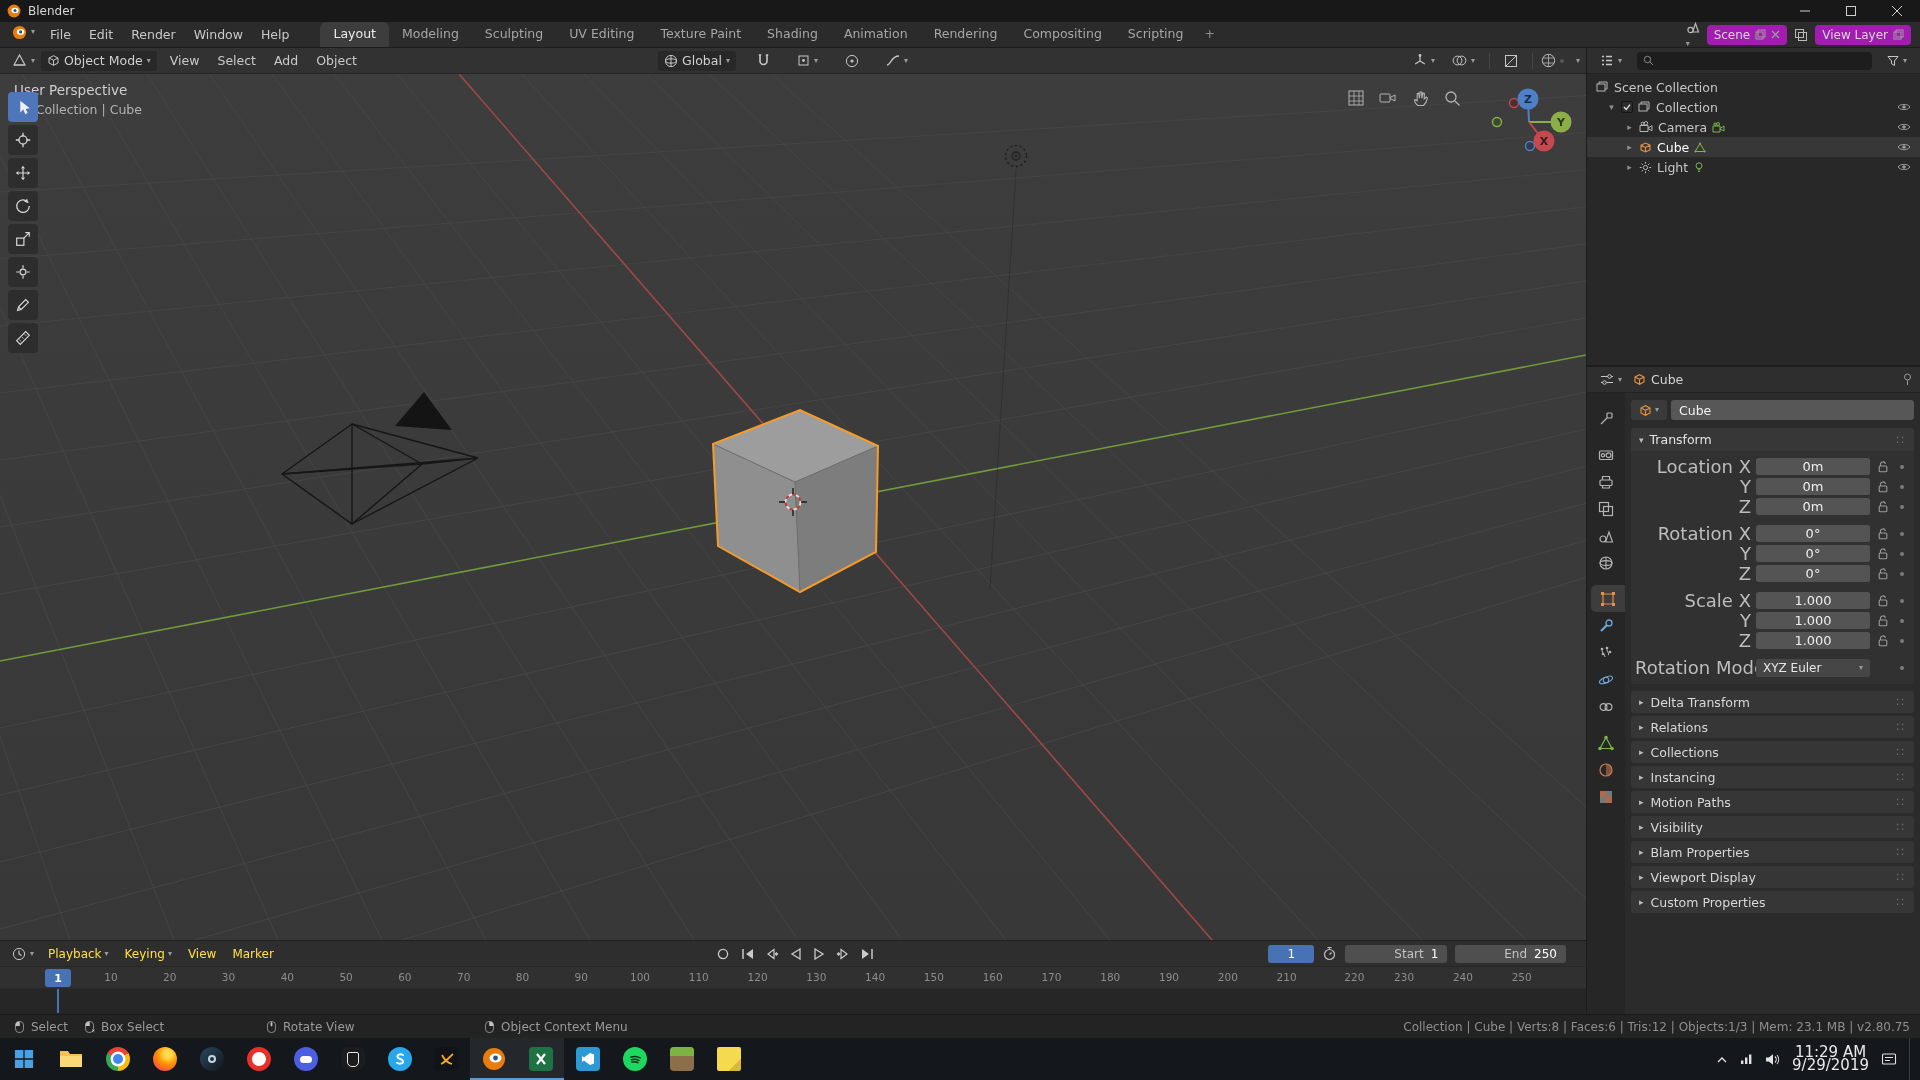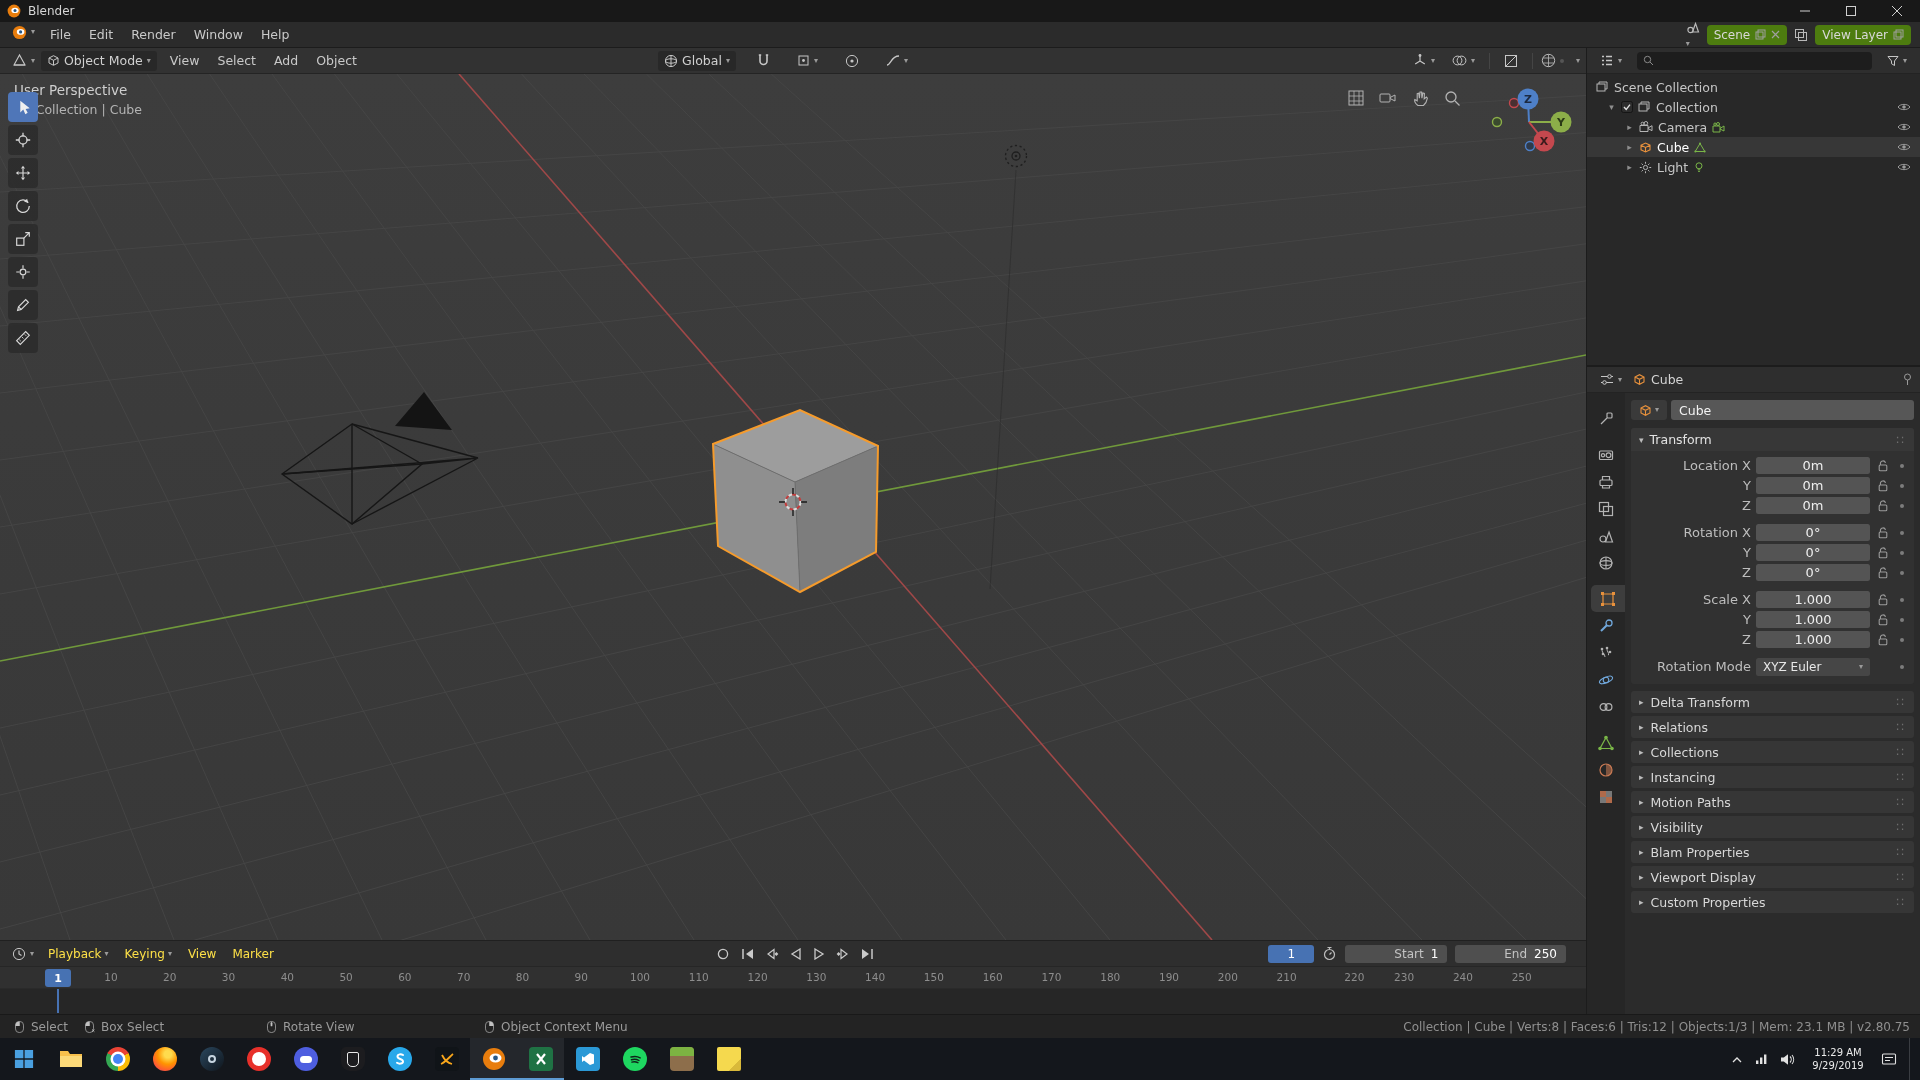--- a/index.html
+++ b/index.html
@@ -19,21 +19,21 @@
 
   
   .topbar{position:absolute;top:22px;left:0;width:1920px;height:26px;background:#2b2b2b;border-bottom:1px solid #1c1c1c;display:flex;align-items:stretch;padding-left:6px;}
   .menu-item{display:flex;align-items:center;padding:0 9px;font-size:12.5px;color:#c9c9c9;cursor:default;}
   #topbar-menus{display:flex;align-items:stretch;}
   #ws-tabs{display:flex;align-items:flex-end;margin-left:22px;}
   .ws-tab{padding:5px 13px 6px;font-size:12.5px;color:#a6a6a6;border-radius:6px 6px 0 0;line-height:14px;}
   .ws-tab.active{background:#3d3d3d;color:#ececec;}
   .ws-tab.add{padding:5px 8px 6px;color:#8f8f8f;}
   .topbar-right{margin-left:auto;display:flex;align-items:center;gap:7px;padding-right:9px;}
-  .id-pill{display:flex;align-items:center;gap:5px;background:#4d7c0f;border-radius:4px;padding:2px 7px;font-size:12px;color:#d8d8d8;height:20px;}
+  .id-pill{display:flex;align-items:center;gap:5px;background:#a21caf;border-radius:4px;padding:2px 7px;font-size:12px;color:#d8d8d8;height:20px;}
 
   
   .vheader{position:absolute;top:48px;left:0;width:1586px;height:26px;background:#323232;border-bottom:1px solid #242424;display:flex;align-items:center;padding:0 6px;position:absolute;}
   .vh-btn{display:flex;align-items:center;gap:4px;height:20px;padding:0 6px;border-radius:3px;color:#d0d0d0;font-size:12.5px;}
   .vh-select{background:#282828;}
   #vh-menus{display:flex;align-items:center;margin-left:4px;}
   .vh-center{position:absolute;left:658px;display:flex;align-items:center;gap:15px;}
   .vh-right{margin-left:auto;display:flex;align-items:center;gap:5px;}
   .caret{font-size:8px;color:#9a9a9a;line-height:1;}
   .divider{width:1px;height:16px;background:#454545;margin:0 3px;}
@@ -92,21 +92,21 @@
   .ptab.active{background:#3d3d3d;border-radius:5px 0 0 5px;margin-left:4px;}
   .ptab.gap{margin-top:9px;}
   .p-content{flex:1;overflow:hidden;}
   .id-row{display:flex;gap:4px;margin:7px 6px 0;}
   .id-icon-btn{width:36px;height:20px;background:#3a3a3a;border-radius:3px;display:flex;align-items:center;justify-content:center;gap:3px;}
   .id-name-field{flex:1;height:20px;background:#575757;border-radius:3px;display:flex;align-items:center;padding:0 8px;font-size:12.5px;color:#f2f2f2;}
   .t-panel{margin:8px 6px 0;background:#313131;border-radius:3px;padding-bottom:7px;}
   .t-panel-header{height:23px;display:flex;align-items:center;gap:6px;padding:0 8px;background:#373737;border-radius:3px 3px 0 0;font-size:12.5px;color:#e2e2e2;margin-bottom:5px;}
   .t-row{display:grid;grid-template-columns:116px 1fr 16px 12px;column-gap:5px;align-items:center;height:19px;margin:1px 6px 1px 4px;}
   .t-row.grp{margin-top:8px;}
-  .t-label{text-align:right;color:#bdbdbd;font-size:13px;white-space:nowrap;}
+  .t-label{text-align:right;color:#bdbdbd;font-size:18px;white-space:nowrap;}
   .num-field{height:17px;background:#545454;border-radius:2.5px;color:#efefef;font-size:13px;display:flex;align-items:center;justify-content:center;}
   .lock-icon{display:flex;justify-content:center;}
   .anim-dot{width:4px;height:4px;border-radius:50%;background:#7c7c7c;justify-self:center;}
   .select-field{height:18px;background:#464646;border-radius:2.5px;color:#e8e8e8;font-size:12px;display:flex;align-items:center;justify-content:space-between;padding:0 7px;}
   #p-sections{padding:4px 6px 0;}
   .p-section{height:22px;margin:3px 0;background:#363636;border-radius:3px;display:flex;align-items:center;gap:7px;padding:0 8px;font-size:12.5px;color:#d8d8d8;}
   .sec-arrow{color:#bdbdbd;font-size:9px;}
   .sec-grip{margin-left:auto;color:#6e6e6e;font-size:12px;letter-spacing:2px;}
 
   
@@ -114,21 +114,21 @@
   .sb-item{position:absolute;top:0;height:100%;display:flex;align-items:center;gap:6px;font-size:12px;color:#9a9a9a;}
   .sb-right{position:absolute;right:10px;top:0;height:100%;display:flex;align-items:center;font-size:12px;color:#8f8f8f;}
 
   
   .taskbar{position:absolute;top:1038px;left:0;width:1920px;height:42px;background:#14171c;display:flex;align-items:stretch;}
   .tb-btn{width:47px;display:flex;align-items:center;justify-content:center;flex:none;}
   .tb-btn.open{background:rgba(255,255,255,0.07);box-shadow:inset 0 -2px 0 #5e9bd3;}
   .circ{width:24px;height:24px;border-radius:50%;position:relative;}
   .sq{width:24px;height:24px;border-radius:4px;position:relative;overflow:hidden;}
   .tray{margin-left:auto;display:flex;align-items:center;gap:12px;padding-right:4px;}
-  .clock{text-align:center;font-size:10px;color:#eaeaea;line-height:13.5px;min-width:62px;}
+  .clock{text-align:center;font-size:15px;color:#eaeaea;line-height:13.5px;min-width:62px;}
   .show-desktop{width:7px;height:100%;border-left:1px solid #3a3d42;}
 </style>
 </head>
 <body>
 
 <div class="titlebar">
   <span>
     <svg width="14" height="14" viewBox="0 0 14 14">
         <circle cx="7" cy="7" r="6.4" fill="#e87d0d"></circle>
         <ellipse cx="8" cy="6.4" rx="3.6" ry="2.7" fill="#fff"></ellipse>
@@ -163,20 +163,33 @@
         <circle cx="8.6" cy="6.9" r="1.6" fill="#265787"></circle>
       </svg>
     <span class="caret">▾</span>
   </span>
   <div id="topbar-menus">
       <span class="menu-item">File</span>
       <span class="menu-item">Edit</span>
       <span class="menu-item">Render</span>
       <span class="menu-item">Window</span>
       <span class="menu-item">Help</span>
+    </div>
+  <div id="ws-tabs">
+      <span class="ws-tab active">Layout</span>
+      <span class="ws-tab">Modeling</span>
+      <span class="ws-tab">Sculpting</span>
+      <span class="ws-tab">UV Editing</span>
+      <span class="ws-tab">Texture Paint</span>
+      <span class="ws-tab">Shading</span>
+      <span class="ws-tab">Animation</span>
+      <span class="ws-tab">Rendering</span>
+      <span class="ws-tab">Compositing</span>
+      <span class="ws-tab">Scripting</span>
+      <span class="ws-tab add">+</span>
     </div>
   <div class="topbar-right">
     <span><svg width="14" height="14" viewBox="0 0 14 14">
           <circle cx="4.5" cy="10" r="2.6" fill="none" stroke="#b9b9b9" stroke-width="1.2"></circle>
           <path d="M9.5 3.5L12.5 12h-6z" fill="none" stroke="#b9b9b9" stroke-width="1.2"></path>
         </svg><span class="caret">▾</span></span>
     <div class="id-pill">
       <span>Scene</span>
       <span>
           <svg width="11" height="11" viewBox="0 0 11 11">

